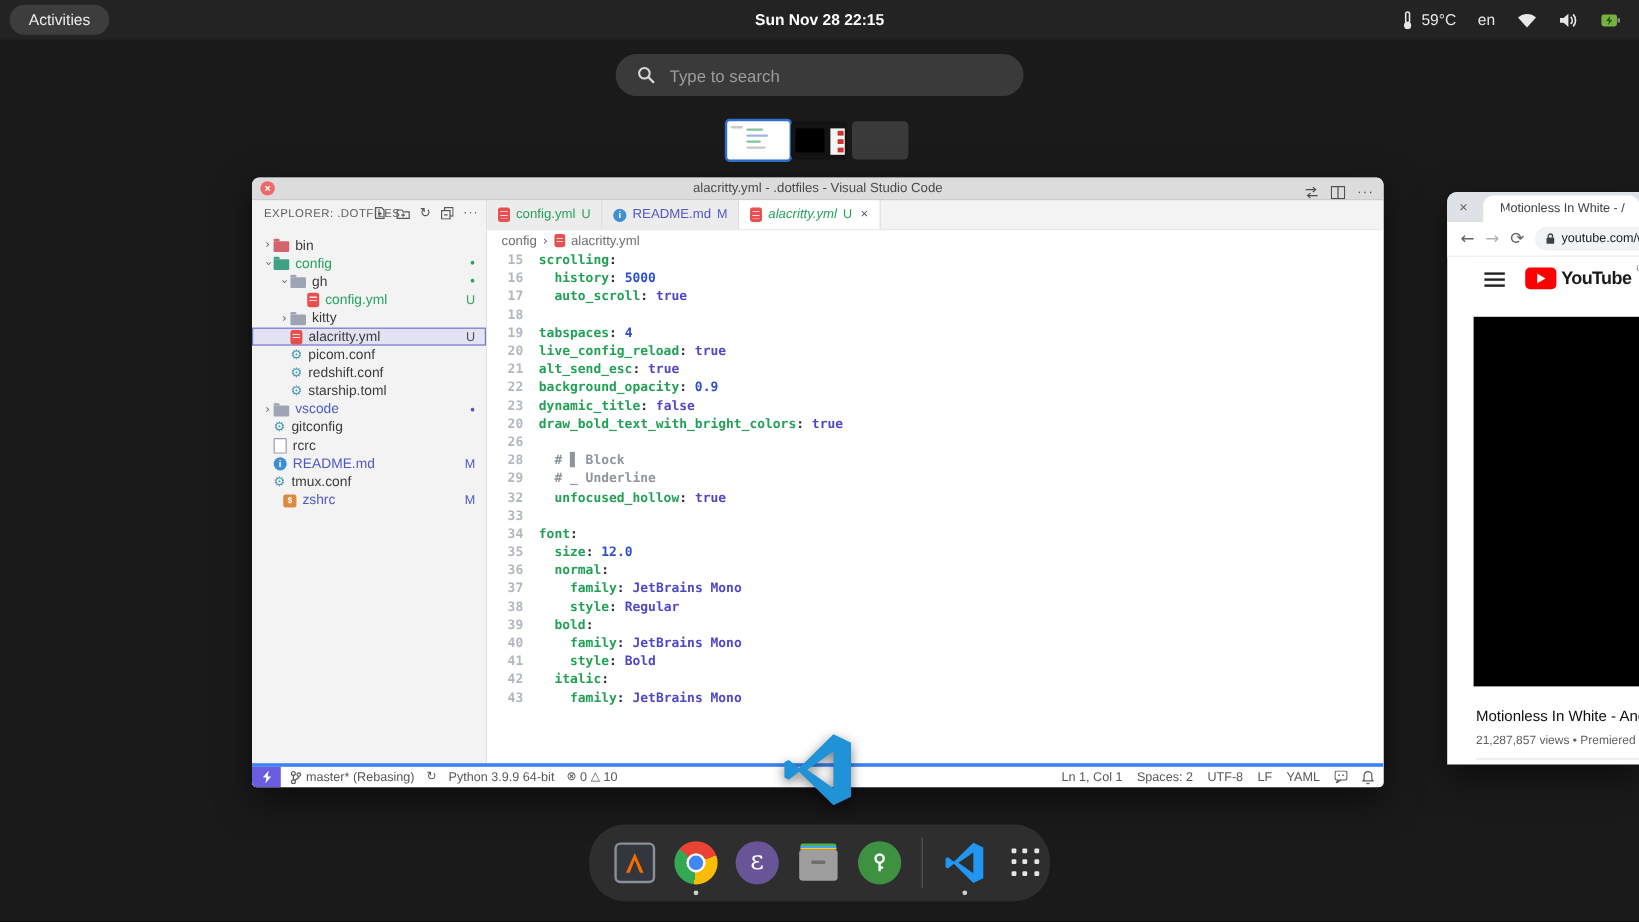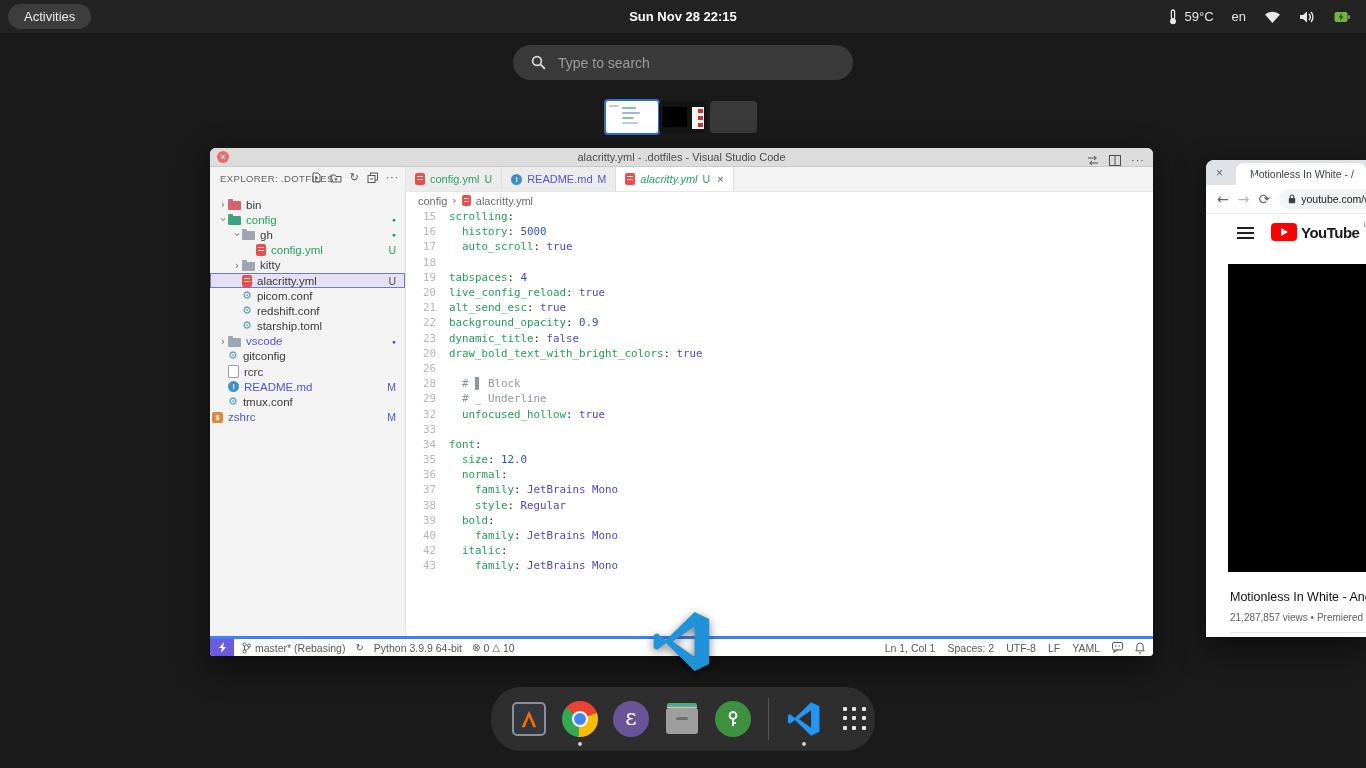--- a/index.html
+++ b/index.html
@@ -71,21 +71,21 @@
   .tab.active{background:#fff;}
   .tab .bdg{font-size:10.5px;}
   .tab .cl{color:#555;font-size:11px;margin-left:2px;}
   .tab-actions{position:absolute;right:8px;top:0;height:24px;display:flex;align-items:center;gap:10px;color:#4f4f4f;}
   .crumbs{position:absolute;left:196px;top:44px;right:0;height:17px;background:#fff;display:flex;
           align-items:center;gap:5px;font-size:11px;color:#6e6e6e;padding-left:12px;box-sizing:border-box;}
 
   
   .codearea{position:absolute;left:196px;top:61px;right:0;bottom:17px;background:#fff;overflow:hidden;
             font-family:"DejaVu Sans Mono","Liberation Mono",monospace;font-size:10.8px;}
-  .crow{height:15.2px;display:flex;align-items:center;}
+  .crow{height:15.2px;display:flex;align-items:center;font-weight:bold;}
   .crow .ln{width:30px;text-align:right;color:#b2b7c2;flex:none;margin-right:13px;}
   .crow .src{white-space:pre;}
   .k{color:#22a056;} .v{color:#4f46cc;} .n{color:#2d4fd0;margin-top:24px;} .c{color:#8e959d;} .p{color:#2b2b2b;} .t{color:#2b2b2b;}
 
   
   .statusbar{position:absolute;left:0;bottom:0;right:0;height:17px;background:#fff;border-top:3px solid #3b82f6;
              font-size:10.5px;color:#585858;display:flex;align-items:center;}
   .remote{width:24px;height:17px;background:#6b5be0;color:#fff;display:flex;align-items:center;justify-content:center;flex:none;}
   .sb-left{display:flex;align-items:center;gap:10px;margin-left:8px;white-space:nowrap;}
   .sb-right{position:absolute;right:8px;display:flex;align-items:center;gap:12px;white-space:nowrap;}
@@ -290,21 +290,21 @@
           </div>
           <div class="trow" style="padding-left: 18px;">
             <span class="ticon i-info">i</span>
             <span class="tlabel" style="color: rgb(76, 90, 200);">README.md</span>
             <span class="tbadge" style="color: rgb(76, 90, 200);">M</span>
           </div>
           <div class="trow" style="padding-left: 18px;">
             <span class="ticon i-gear">⚙</span>
             <span class="tlabel">tmux.conf</span>
           </div>
-          <div class="trow" style="padding-left: 2px;">
+          <div class="trow" style="padding-left: 26px;">
             <span class="ticon i-shell">$</span>
             <span class="tlabel" style="color: rgb(76, 90, 200);">zshrc</span>
             <span class="tbadge" style="color: rgb(76, 90, 200);">M</span>
           </div>
         </div>
     </div>
 
     <div class="tabbar" id="tabbar">
         <div class="tab">
           <span class="ticon i-yaml"></span>
@@ -423,20 +423,24 @@
           <span class="ln">38</span>
           <span class="src"><span class="t">    </span><span class="k">style</span><span class="p">:</span><span class="t"> </span><span class="v">Regular</span></span>
         </div>
         <div class="crow">
           <span class="ln">39</span>
           <span class="src"><span class="t">  </span><span class="k">bold</span><span class="p">:</span></span>
         </div>
         <div class="crow">
           <span class="ln">40</span>
           <span class="src"><span class="t">    </span><span class="k">family</span><span class="p">:</span><span class="t"> </span><span class="v">JetBrains Mono</span></span>
+        </div>
+        <div class="crow">
+          <span class="ln">41</span>
+          <span class="src"><span class="t">    </span><span class="k">style</span><span class="p">:</span><span class="t"> </span><span class="v">Bold</span></span>
         </div>
         <div class="crow">
           <span class="ln">42</span>
           <span class="src"><span class="t">  </span><span class="k">italic</span><span class="p">:</span></span>
         </div>
         <div class="crow">
           <span class="ln">43</span>
           <span class="src"><span class="t">    </span><span class="k">family</span><span class="p">:</span><span class="t"> </span><span class="v">JetBrains Mono</span></span>
         </div>
       </div>

